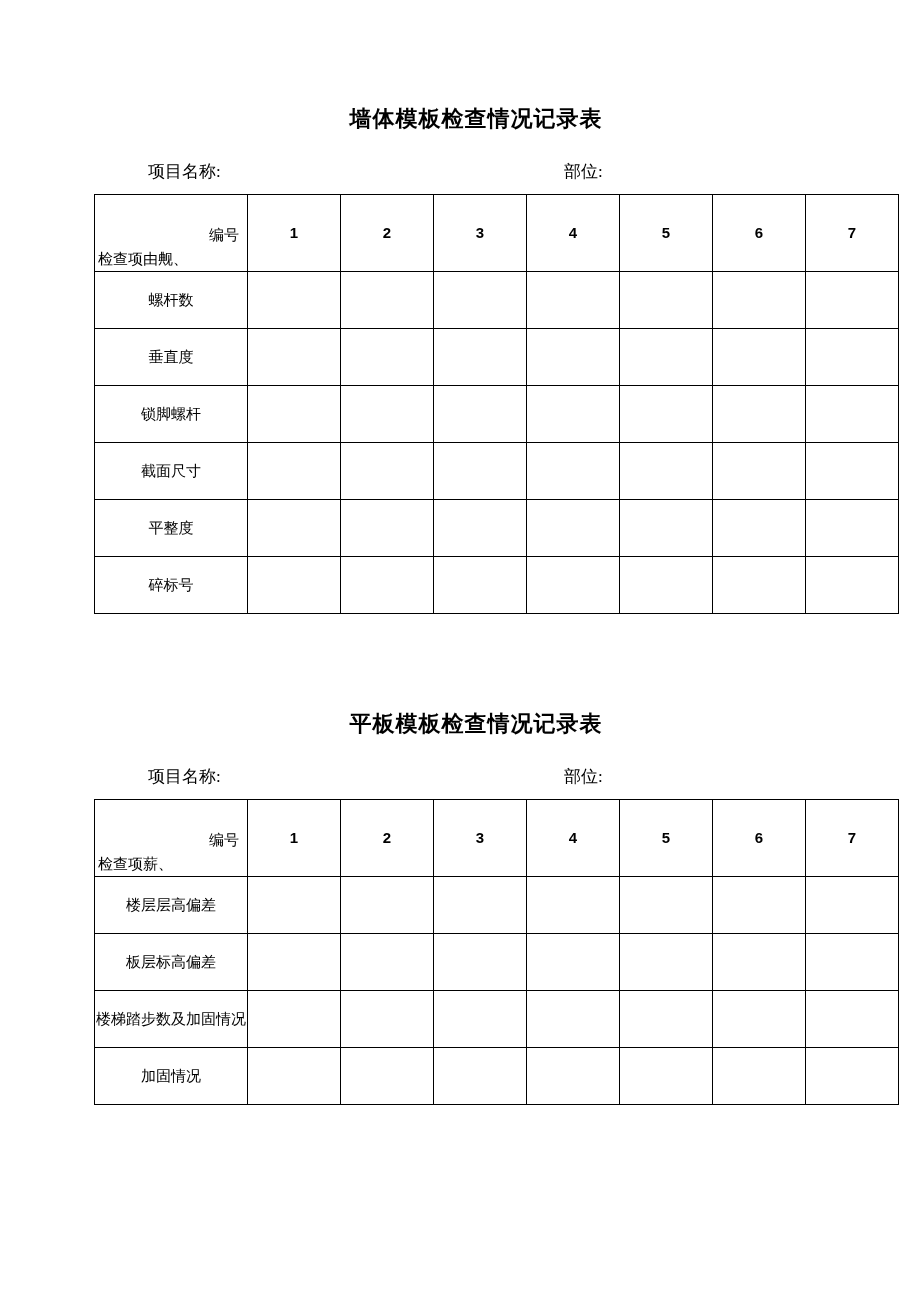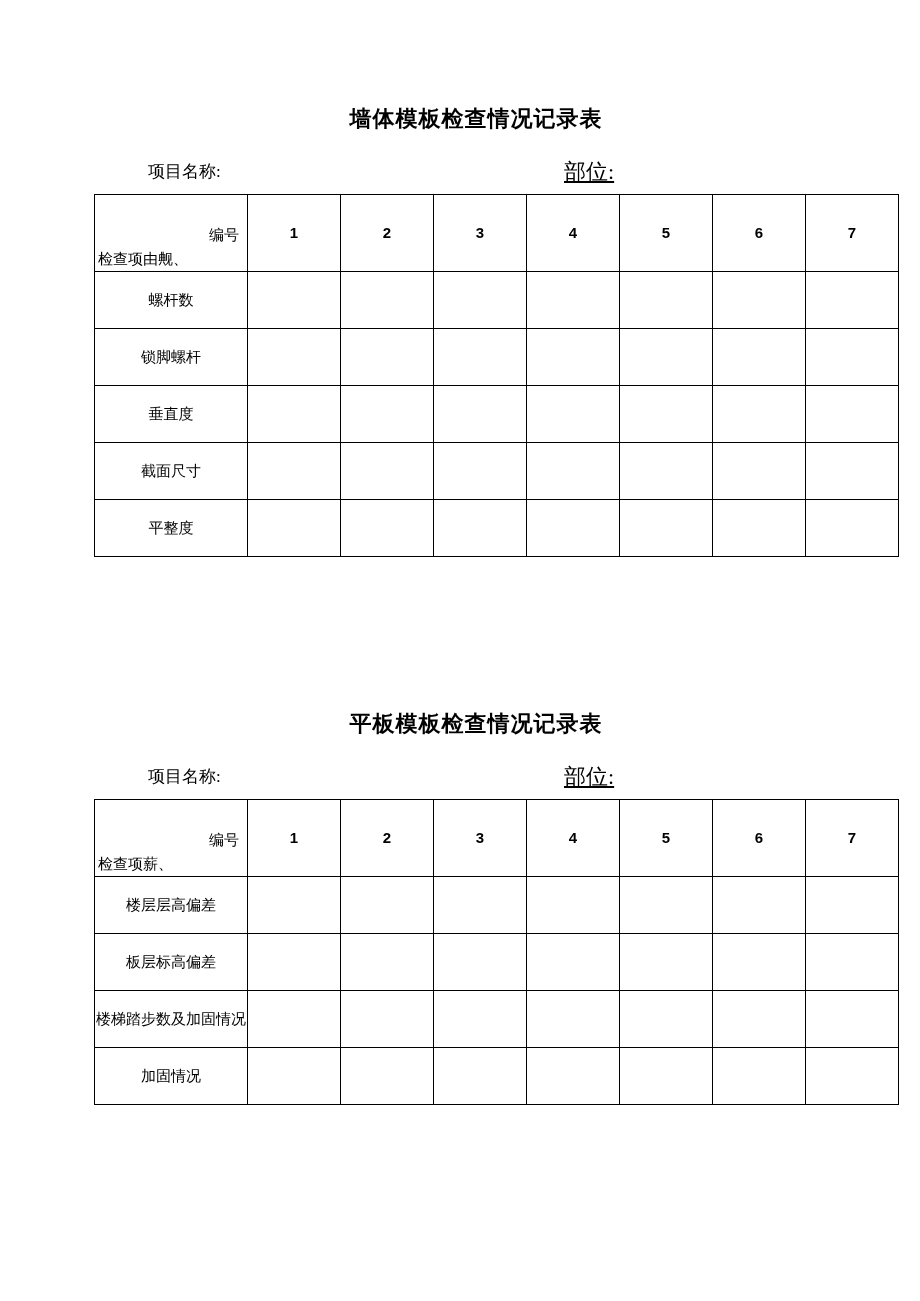--- a/index.html
+++ b/index.html
@@ -54,24 +54,23 @@
     left: 132px;
     top: 0;
     font-size: 17px;
     line-height: 24px;
     white-space: nowrap;
   }
   .meta-part {
     position: absolute;
     left: 548px;
     top: 0;
-    font-size: 22px;
+    font-size: 17px;
     line-height: 24px;
     white-space: nowrap;
-    text-decoration: underline;
   }
 
   
   table.form-table {
     border-collapse: collapse;
     table-layout: fixed;
     width: 804px;
     margin: 0 0 0 78px;
   }
   table.form-table td {
@@ -175,51 +174,61 @@
           <td class="row-label">螺杆数</td>
           <td></td>
           <td></td>
           <td></td>
           <td></td>
           <td></td>
           <td></td>
           <td></td>
         </tr>
         <tr class="body-row">
+          <td class="row-label">垂直度</td>
+          <td></td>
+          <td></td>
+          <td></td>
+          <td></td>
+          <td></td>
+          <td></td>
+          <td></td>
+        </tr>
+        <tr class="body-row">
           <td class="row-label">锁脚螺杆</td>
           <td></td>
           <td></td>
           <td></td>
           <td></td>
           <td></td>
           <td></td>
           <td></td>
         </tr>
         <tr class="body-row">
-          <td class="row-label">垂直度</td>
-          <td></td>
-          <td></td>
-          <td></td>
-          <td></td>
-          <td></td>
-          <td></td>
-          <td></td>
-        </tr>
-        <tr class="body-row">
           <td class="row-label">截面尺寸</td>
           <td></td>
           <td></td>
           <td></td>
           <td></td>
           <td></td>
           <td></td>
           <td></td>
         </tr>
         <tr class="body-row">
           <td class="row-label">平整度</td>
+          <td></td>
+          <td></td>
+          <td></td>
+          <td></td>
+          <td></td>
+          <td></td>
+          <td></td>
+        </tr>
+        <tr class="body-row">
+          <td class="row-label">碎标号</td>
           <td></td>
           <td></td>
           <td></td>
           <td></td>
           <td></td>
           <td></td>
           <td></td>
         </tr>
       </tbody>
     </table>

